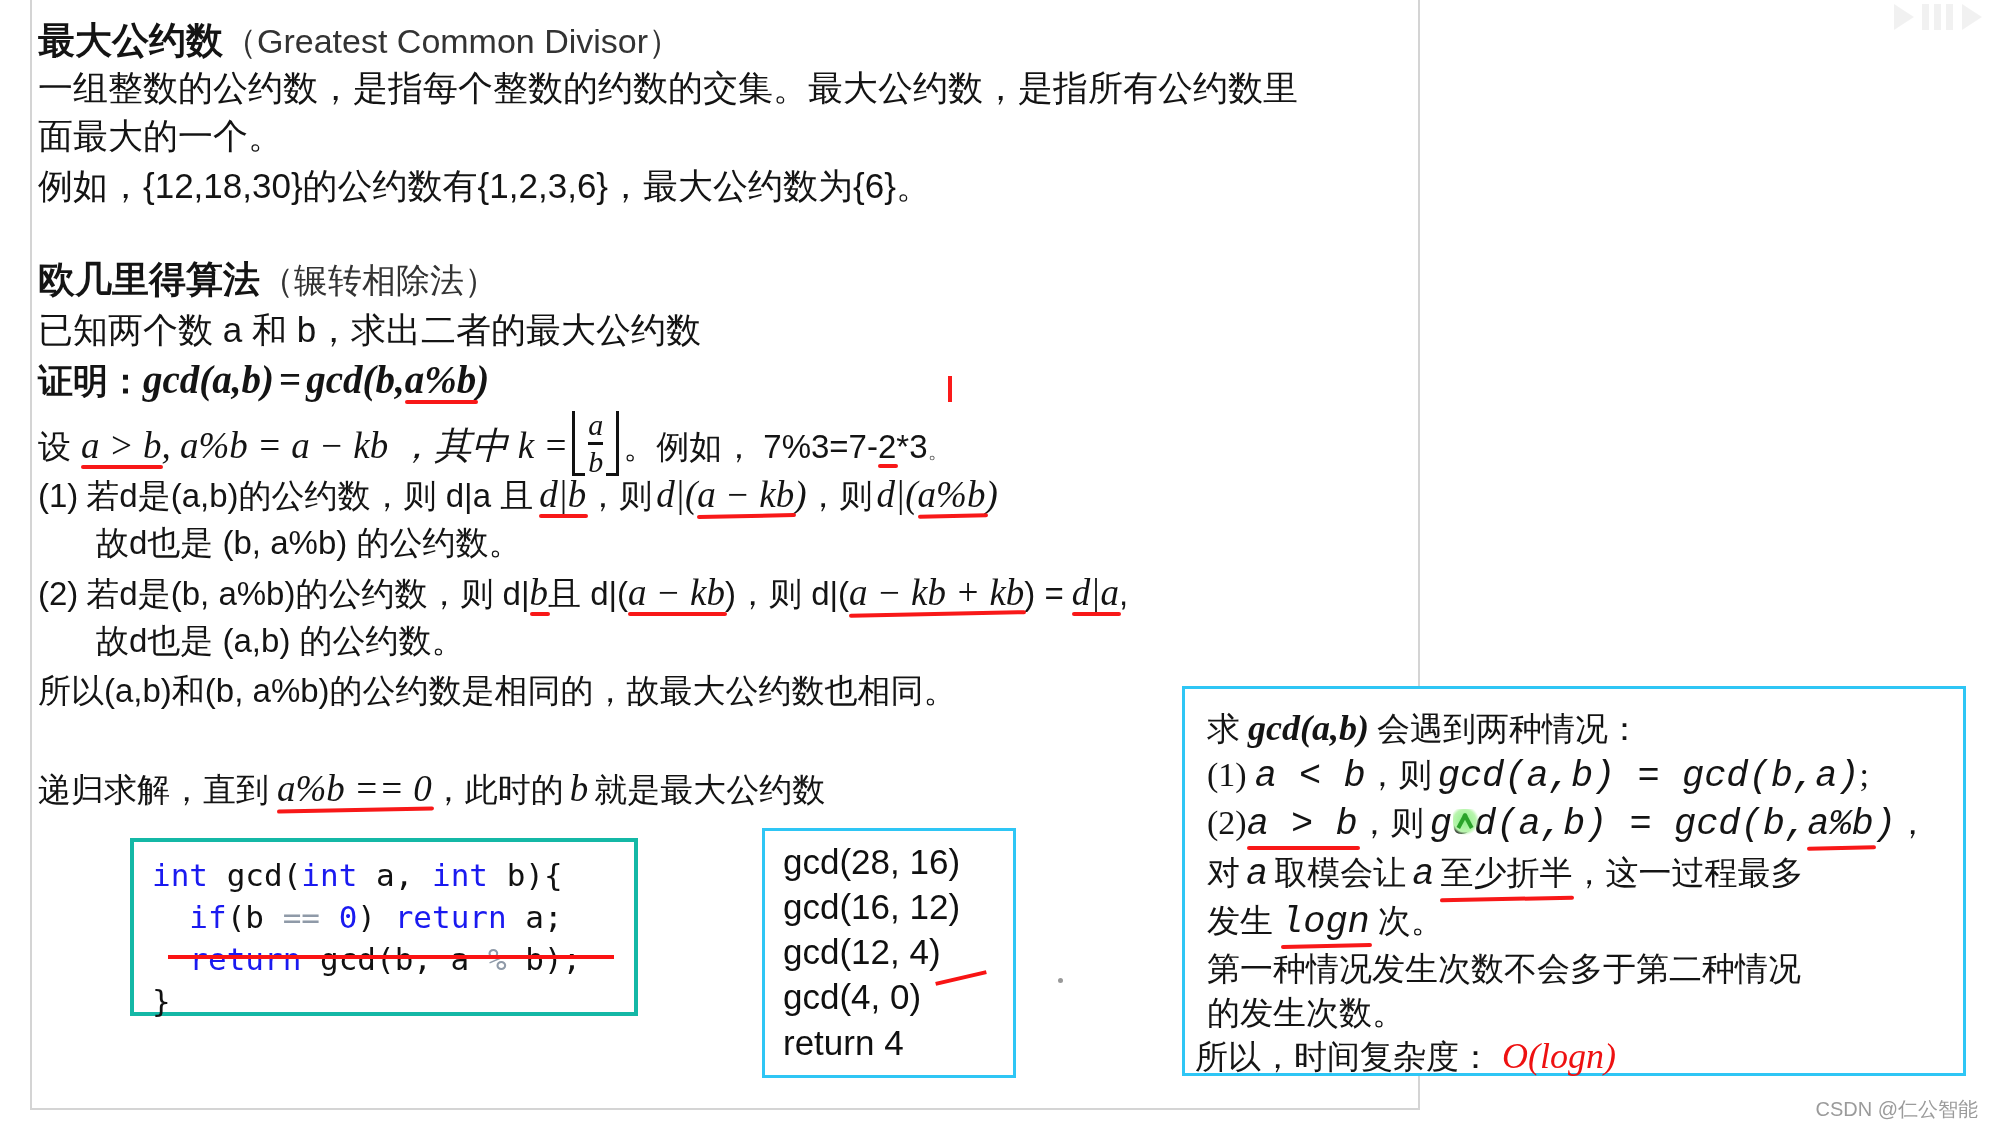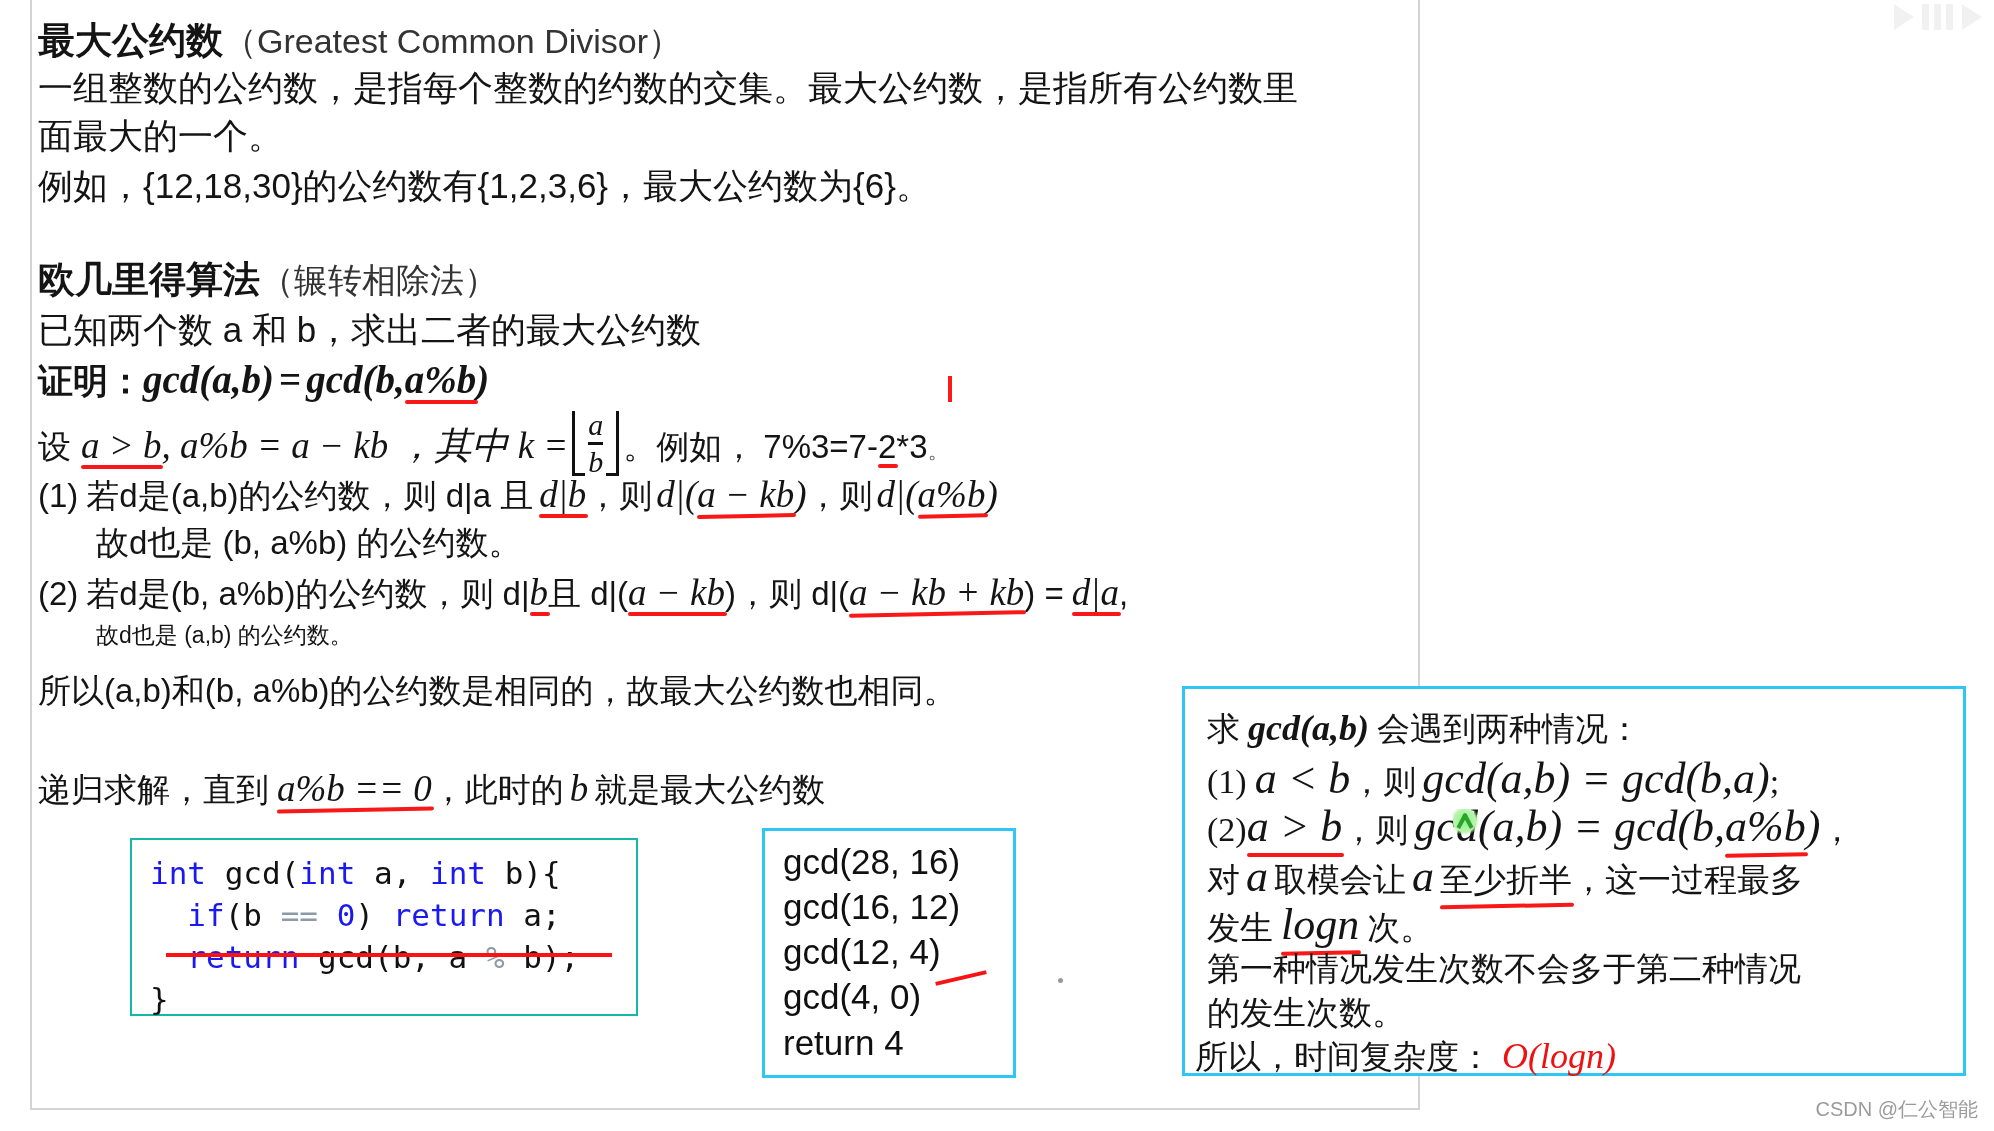--- a/index.html
+++ b/index.html
@@ -135,21 +135,21 @@
   .frac .bar { width: 100%; height: 3px; background: #111; }
   .frac .den { padding-top: 2px; }
 
   
   #code-box {
     position: absolute;
     left: 130px;
     top: 838px;
     width: 508px;
     height: 178px;
-    border: 2px solid #14b8a6;
+    border: 4px solid #14b8a6;
     background: #ffffff;
     box-sizing: border-box;
     padding: 12px 0 0 18px;
   }
   .code-line {
     font-family: "DejaVu Sans Mono", "Liberation Mono", monospace;
     font-size: 31px;
     line-height: 1.36;
     white-space: pre;
     color: #111111;
@@ -208,21 +208,21 @@
     background: #ffffff;
     box-sizing: border-box;
     padding: 14px 0 0 18px;
   }
   .note-line {
     position: absolute;
     white-space: nowrap;
     font-size: 33px;
     color: #141414;
   }
-  .note-line .mi { font-size: 44px; }
+  .note-line .mi { font-size: 37px; font-family: Liberation Mono, monospace; }
   .note-line .mb { font-size: 36px; }
   .note-line .mn { font-size: 34px; }
   .red-text {
     color: #ee1111;
     font-family: "Liberation Serif","DejaVu Serif",serif;
     font-style: italic;
     font-size: 36px;
   }
   .green-cursor {
     position: absolute;
@@ -317,21 +317,21 @@
   <div class="red-tick" style="left:910px; top:368px;"></div>
 
   <div class="line" style="left:0px; top:468px; font-size:33px;">
     <span>(1)</span><span style="margin-left:8px;">若d是(a,b)的公约数，则 d|a 且</span><span class="mi ul-red" style="margin-left:6px;">d|b</span><span>，则</span><span class="mi" style="margin-left:4px;">d|(</span><span class="mi ul-red slant">a − kb</span><span class="mi">)</span><span>，则</span><span class="mi" style="margin-left:4px;">d|(</span><span class="mi ul-red slant">a%b</span><span class="mi">)</span>
   </div>
   <div class="line" style="left:58px; top:518px; font-size:33px;">故d也是 (b, a%b) 的公约数。</div>
 
   <div class="line" style="left:0px; top:566px; font-size:33px;">
     <span>(2)</span><span style="margin-left:8px;">若d是(b, a%b)的公约数，则 d|</span><span class="mi ul-red">b</span><span>且 d|(</span><span class="mi ul-red">a − kb</span><span>)，则 d|(</span><span class="mi ul-red slant">a − kb + kb</span><span>) =</span><span class="mi ul-red" style="margin-left:8px;">d|a</span><span>,</span>
   </div>
-  <div class="line" style="left:58px; top:616px; font-size:23px;">故d也是 (a,b) 的公约数。</div>
+  <div class="line" style="left:58px; top:616px; font-size:33px;">故d也是 (a,b) 的公约数。</div>
 
   <div class="line" style="left:0px; top:666px; font-size:33px;">所以(a,b)和(b, a%b)的公约数是相同的，故最大公约数也相同。</div>
 
   <div class="line" style="left:0px; top:762px; font-size:33px;">
     <span>递归求解，直到</span><span class="mi ul-red slant" style="margin-left:8px;">a%b == 0</span><span>，此时的</span><span class="mi" style="margin:0 6px;">b</span><span>就是最大公约数</span>
   </div>
 
 </div>
 
 <div id="code-box">

